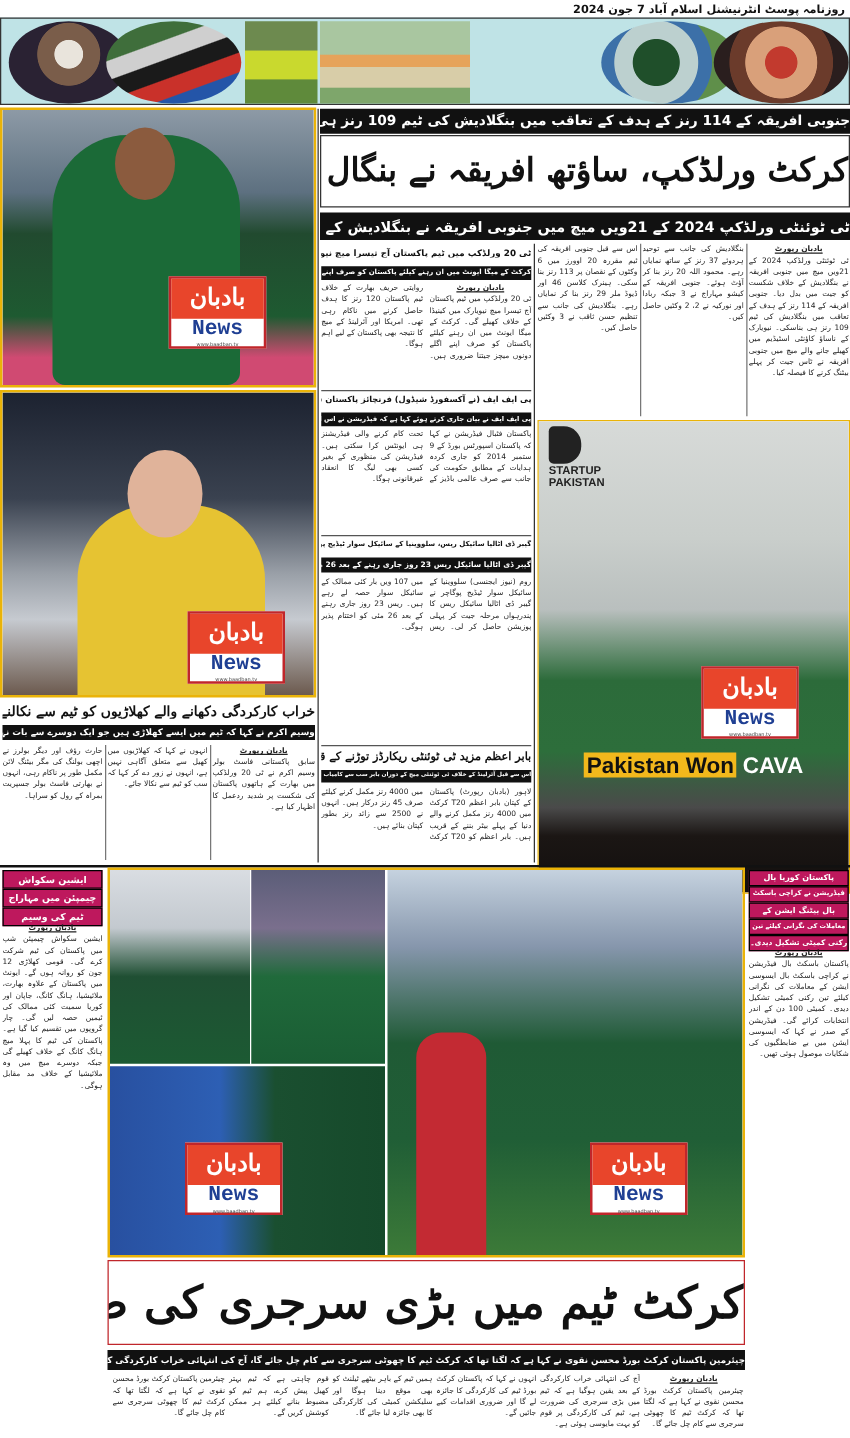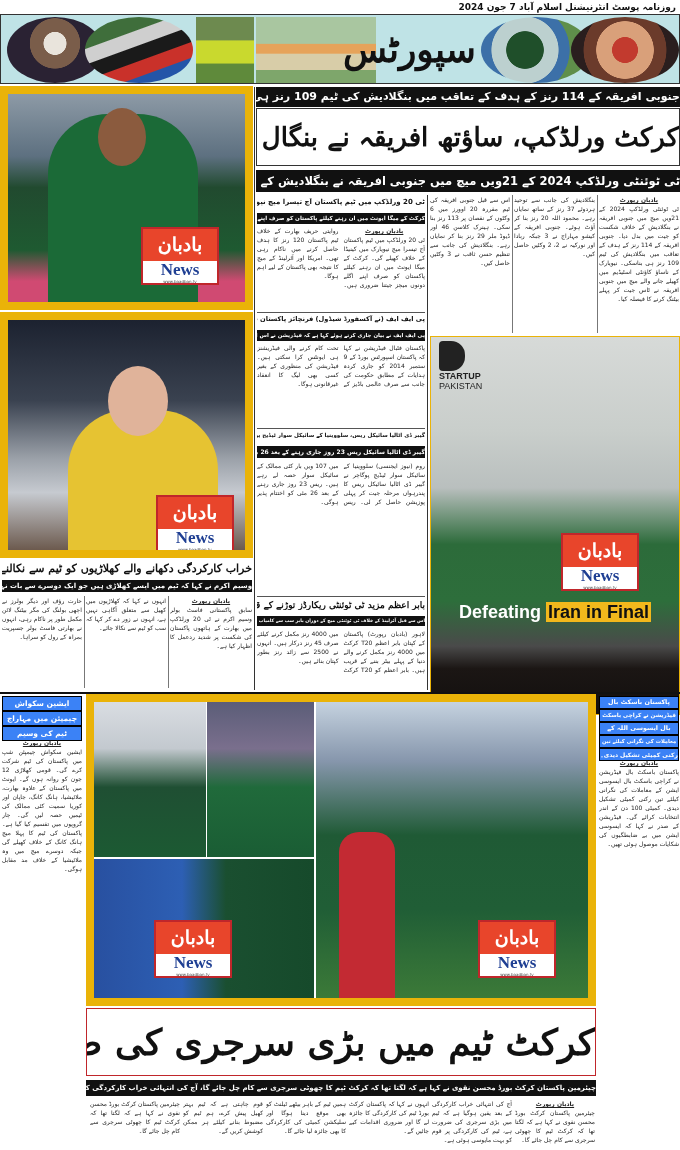--- a/index.html
+++ b/index.html
@@ -8,49 +8,48 @@
   .abs { position: absolute; }
 
   
   #dateline { right: 4px; top: 2px; font-size: 9px; font-weight: bold; direction: rtl; }
   #banner { left: 0; top: 14px; width: 680px; height: 70px; background: #bfe3e6; border: 1px solid #333; overflow: hidden; }
   .bimg { position: absolute; top: 2px; height: 66px; }
   .circ { border-radius: 50%; }
   #logo-text { position: absolute; left: 375px; top: 4px; width: 100px; height: 62px; font-family: "DejaVu Serif", serif; font-size: 36px; font-weight: bold; color: #111; text-align: center; line-height: 60px; direction: rtl; }
 
   
-  .photo { position: absolute; overflow: hidden; border: 8px solid #eab308; padding-left: 37px; }
+  .photo { position: absolute; overflow: hidden; border: 2px solid #eab308; padding-left: 37px; }
   .photo .bg { position: absolute; inset: 0; }
   .badge { position: absolute; width: 78px; height: 58px; background: #fff; border: 2px solid #c0262b; }
   .badge .b-top { height: 32px; background: #e8452b; color: #fff; font-family: "DejaVu Serif", serif; font-weight: bold; font-size: 19px; text-align: center; line-height: 30px; direction: rtl; }
-  .badge .b-mid { height: 18px; color: #1f3f93; font-family: Liberation Serif, serif; font-weight: bold; font-size: 17px; text-align: center; line-height: 18px; }
+  .badge .b-mid { height: 18px; color: #1f3f93; font-family: Liberation Mono, monospace; font-weight: bold; font-size: 17px; text-align: center; line-height: 18px; }
   .badge .b-url { font-size: 4px; text-align: center; color: #444; }
 
   
   .blackbar { position: absolute; background: #111; color: #fff; font-weight: bold; direction: rtl; text-align: center; overflow: hidden; white-space: nowrap; }
   .headline { position: absolute; border: 1px solid #333; background: #fff; font-family: "DejaVu Serif", serif; font-weight: bold; direction: rtl; text-align: center; overflow: hidden; white-space: nowrap; }
 
   
   .col { position: absolute; direction: rtl; text-align: justify; font-size: 6px; line-height: 9px; color: #222; overflow: hidden; }
   .col .byline { font-weight: bold; text-decoration: underline; text-align: center; display: block; font-size: 6px; }
   .rule-v { position: absolute; width: 1px; background: #777; }
   .rule-h { position: absolute; height: 1px; background: #555; }
   .subhead { position: absolute; direction: rtl; text-align: center; font-weight: bold; overflow: hidden; white-space: nowrap; }
-  .boxhead { position: absolute; background: #3b82f6; color: #fff; direction: rtl; text-align: center; font-weight: bold; border: 1px solid #000; }
+  .boxhead { position: absolute; background: #be185d; color: #fff; direction: rtl; text-align: center; font-weight: bold; border: 1px solid #000; }
 </style>
 </head>
 <body>
 
 <div id="dateline" class="abs">روزنامہ پوسٹ انٹرنیشنل اسلام آباد 7 جون 2024</div>
 <div id="banner" class="abs">
   <div class="bimg circ" style="left:6px;width:96px;background:radial-gradient(circle at 50% 40%,#e9e4dc 0 18%,#7a5d4a 19% 40%,#2a2233 41%);"></div>
   <div class="bimg circ" style="left:84px;width:108px;background:linear-gradient(160deg,#3f6e3b 0 30%,#cfcfcf 31% 45%,#1a1a1a 46% 60%,#c9312a 61% 75%,#2455a8 76%);"></div>
   <div class="bimg" style="left:195px;width:58px;background:linear-gradient(180deg,#6d8a4f 0 35%,#c9d92e 36% 70%,#5f8a3b 71%);"></div>
   <div class="bimg" style="left:255px;width:120px;background:linear-gradient(180deg,#a9c6a0 0 40%,#e6a35a 41% 55%,#d8cda8 56% 80%,#7ea66b 81%);"></div>
-  <div id="logo-text">سپورٹس</div>
   <div class="bimg circ" style="left:480px;width:110px;background:radial-gradient(circle at 40% 50%,#1f4f2a 0 25%,#bcd0cf 26% 45%,#3c70a8 46% 60%,#5f8f4a 61%);"></div>
   <div class="bimg circ" style="left:570px;width:108px;background:radial-gradient(circle at 50% 50%,#c23a2e 0 20%,#d9a07a 21% 45%,#6b3b2b 46% 65%,#2a1e1e 66%);"></div>
 </div>
 
 <div class="photo" style="left:0;top:86px;width:253px;height:224px;">
   <div class="bg" style="background:linear-gradient(180deg,#8d9aa6 0%,#5d7080 30%,#214a2f 45%,#1e5a31 75%,#d04a72 90%,#d04a72 100%);"></div>
   <div class="abs" style="left:40px;top:20px;width:150px;height:200px;border-radius:60px 60px 10px 10px;background:#1b6a37;"></div>
   <div class="abs" style="left:90px;top:14px;width:48px;height:58px;border-radius:50%;background:#8b5b3e;"></div>
   <div class="badge" style="left:133px;top:133px;">
     <div class="b-top">بادبان</div>
@@ -130,29 +129,29 @@
 <div class="blackbar" style="left:257px;top:616px;width:168px;height:10px;font-size:4.6px;line-height:10px;">اس سے قبل آئرلینڈ کے خلاف ٹی ٹوئنٹی میچ کے دوران بابر سب سے کامیاب ٹی ٹوئنٹی کپتان بن گئے تھے</div>
 <div class="col" style="left:257px;top:629px;width:168px;height:60px;column-count:2;column-gap:5px;">
   <span>لاہور (بادبان رپورٹ) پاکستان کے کپتان بابر اعظم T20 کرکٹ میں 4000 رنز مکمل کرنے والے دنیا کے پہلے بیٹر بننے کے قریب ہیں۔ بابر اعظم کو T20 کرکٹ میں 4000 رنز مکمل کرنے کیلئے صرف 45 رنز درکار ہیں۔ انہوں نے 2500 سے زائد رنز بطور کپتان بنائے ہیں۔</span>
 </div>
 
 <div class="photo" style="left:430px;top:336px;width:250px;height:379px;border-width:1px;">
   <div class="bg" style="background:linear-gradient(180deg,#d7dad8 0%,#c9cecb 25%,#b9bfbe 40%,#2c6b3a 55%,#2d6e3b 70%,#4a4a4a 82%,#1b1614 88%,#120f0e 100%);"></div>
   <div class="abs" style="left:8px;top:4px;width:60px;">
     <div style="width:26px;height:30px;border-radius:4px 14px 14px 4px;background:#222;"></div>
     <div style="font-family:'Liberation Sans',sans-serif;font-weight:bold;font-size:9px;color:#222;">STARTUP</div>
-    <div style="font-family:'Liberation Sans',sans-serif;font-weight:normal;font-size:9px;color:#222;">PAKISTAN</div>
+    <div style="font-family:'Liberation Sans',sans-serif;font-weight:bold;font-size:9px;color:#222;">PAKISTAN</div>
   </div>
   <div class="badge" style="left:130px;top:196px;">
     <div class="b-top">بادبان</div>
     <div class="b-mid">News</div>
     <div class="b-url">www.baadban.tv</div>
   </div>
   <div id="cava-caption" class="abs" style="left:0;top:262px;width:248px;text-align:center;font-family:'Liberation Sans',sans-serif;font-weight:bold;font-size:18px;line-height:26px;color:#fff;">
-      <div><span>Defeating </span><span style="background: rgb(242, 184, 28); color: rgb(17, 17, 17); padding: 0px 2px;">Iran in Final</span></div>
+      <div><span style="background: rgb(242, 184, 28); color: rgb(17, 17, 17); padding: 0px 2px;">Pakistan Won</span><span> CAVA</span></div>
     </div>
 </div>
 
 <div class="rule-h" style="left:0;top:692px;width:680px;height:2px;background:#111;"></div>
 
 <div class="abs" style="left:2px;top:696px;width:80px;">
   <div class="boxhead" style="position:static;font-size:7.5px;line-height:13px;">ایشین سکواش</div>
   <div class="boxhead" style="position:static;font-size:7.5px;line-height:13px;">چیمپئن میں مہاراج</div>
   <div class="boxhead" style="position:static;font-size:7.5px;line-height:13px;">ٹیم کی وسیم</div>
 </div>
@@ -173,23 +172,23 @@
     <div class="b-url">www.baadban.tv</div>
   </div>
   <div class="badge" style="left:384px;top:218px;">
     <div class="b-top">بادبان</div>
     <div class="b-mid">News</div>
     <div class="b-url">www.baadban.tv</div>
   </div>
 </div>
 
 <div class="abs" style="left:599px;top:696px;width:80px;">
-  <div class="boxhead" style="position:static;font-size:6.4px;line-height:11px;">پاکستان باسکٹ بال</div>
+  <div class="boxhead" style="position:static;font-size:6.4px;line-height:11px;">پاکستان کوریا بال</div>
   <div class="boxhead" style="position:static;font-size:5.6px;line-height:11px;">فیڈریشن نے کراچی باسکٹ</div>
-  <div class="boxhead" style="position:static;font-size:6.4px;line-height:11px;">بال ایسوسی اللہ کے</div>
+  <div class="boxhead" style="position:static;font-size:6.4px;line-height:11px;">بال بیٹنگ ایشن کے</div>
   <div class="boxhead" style="position:static;font-size:5.2px;line-height:11px;">معاملات کی نگرانی کیلئے تین</div>
   <div class="boxhead" style="position:static;font-size:6px;line-height:11px;">رکنی کمیٹی تشکیل دیدی۔</div>
 </div>
 <div class="col" style="left:599px;top:758px;width:80px;height:320px;">
   <span class="byline">بادبان رپورٹ</span>
   <span>پاکستان باسکٹ بال فیڈریشن نے کراچی باسکٹ بال ایسوسی ایشن کے معاملات کی نگرانی کیلئے تین رکنی کمیٹی تشکیل دیدی۔ کمیٹی 100 دن کے اندر انتخابات کرائے گی۔ فیڈریشن کے صدر نے کہا کہ ایسوسی ایشن میں بے ضابطگیوں کی شکایات موصول ہوئی تھیں۔</span>
 </div>
 
 <div class="headline" style="left:86px;top:1008px;width:510px;height:68px;font-size:36px;line-height:66px;border:1px solid #c0262b;">کرکٹ ٹیم میں بڑی سرجری کی ضرورت</div>
 <div class="blackbar" style="left:86px;top:1080px;width:510px;height:16px;font-size:7px;line-height:16px;">چیئرمین پاکستان کرکٹ بورڈ محسن نقوی نے کہا ہے کہ لگتا تھا کہ کرکٹ ٹیم کا چھوٹی سرجری سے کام چل جائے گا، آج کی انتہائی خراب کارکردگی کے بعد یقین ہوگیا ہے کہ ٹیم میں بڑی سرجری کی ضرورت ہے</div>

